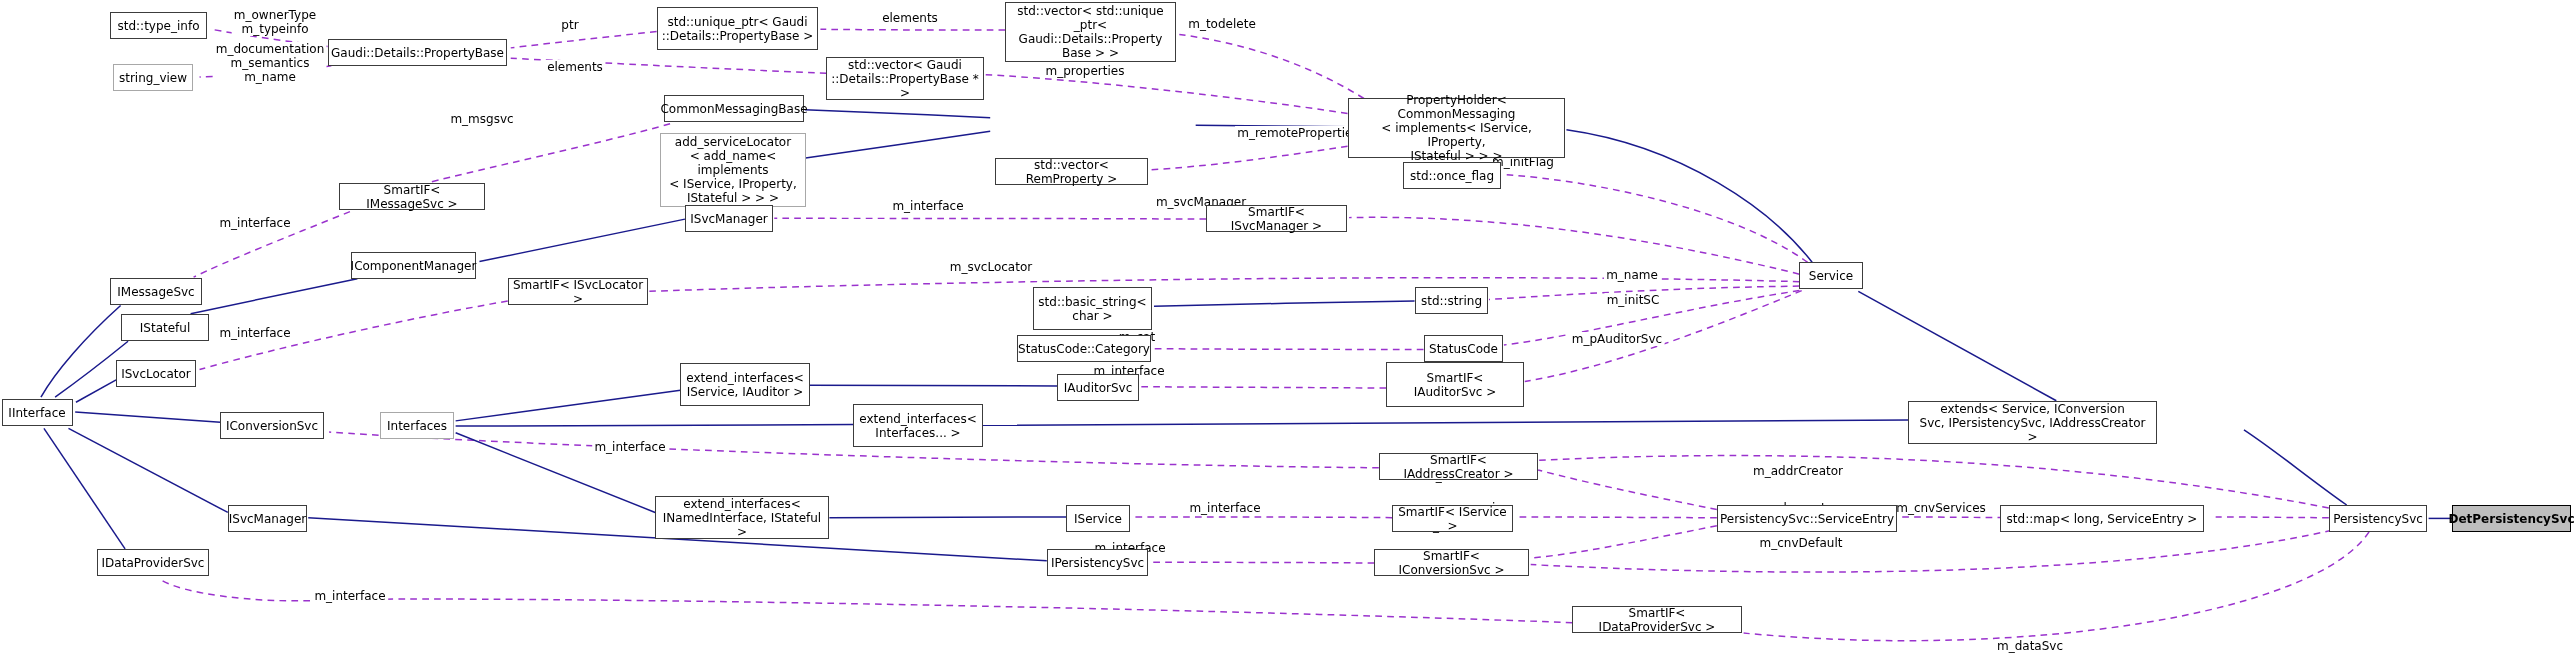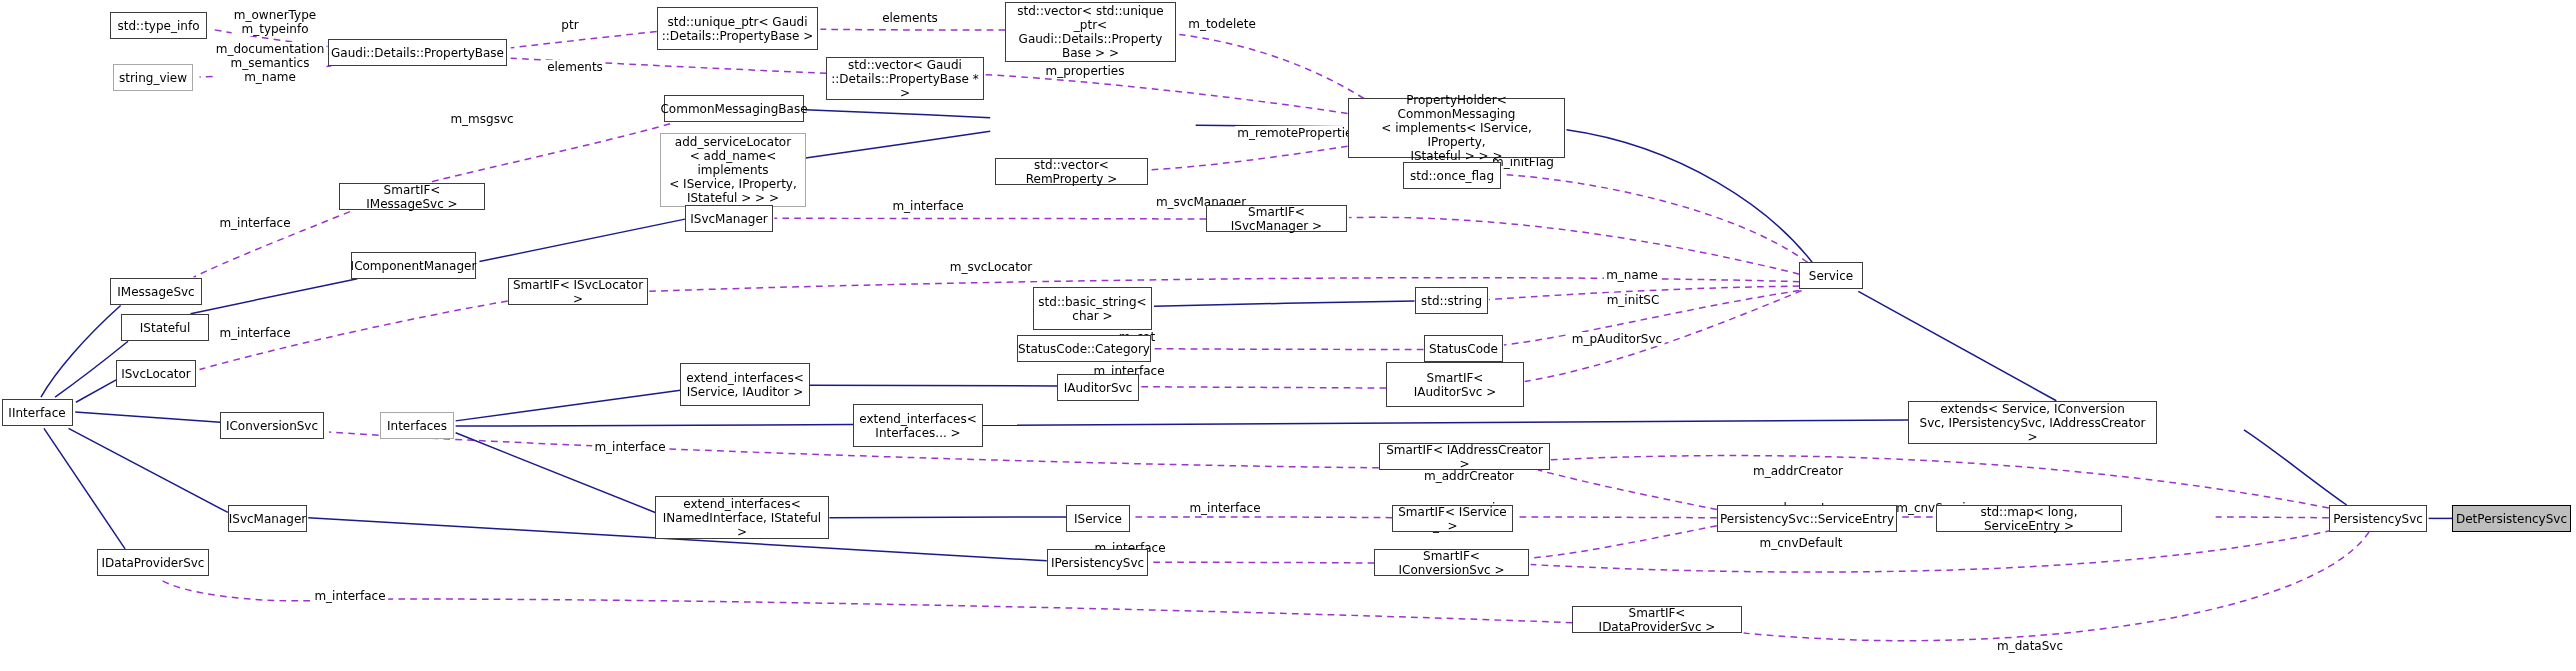--- a/index.html
+++ b/index.html
@@ -6,21 +6,21 @@
   .canvas{position:relative;width:2576px;height:672px;background:#ffffff;overflow:hidden;
           font-family:"DejaVu Sans","Liberation Sans",sans-serif;}
   svg.edges{position:absolute;left:0;top:0;width:2576px;height:672px;}
   svg.edges path{fill:none;stroke-width:2px;}
   svg.edges path.solid{stroke:#1a1a8c;}
   svg.edges path.dashed{stroke:#9a32cd;stroke-dasharray:9,7;}
   .node{position:absolute;box-sizing:border-box;background:#ffffff;border:1.5px solid #3c3c3c;
         display:flex;align-items:center;justify-content:center;text-align:center;
         font-size:12px;line-height:14px;color:#000;white-space:pre-line;padding:1.5px 3.7px;z-index:2;}
   .node.light{border:0.7px solid #a8a8a8;}
-  .node.self{background:#bebebe;border-color:#000;}
+  .node.self{background:#bebebe;border-color:#000;font-weight:bold;}
   .elabel{position:absolute;transform:translate(-50%,-50%);font-size:12px;line-height:14px;
           color:#000;background:#ffffff;padding:0 2.2px;white-space:pre-line;text-align:center;z-index:1;}
 </style>
 </head>
 <body>
 
 <div class="canvas">
 
   <svg class="edges" viewBox="0 0 3460 902" width="2576" height="672">
     <defs>
@@ -164,28 +164,28 @@
 IService, IAuditor &gt;</div>
   <div class="node" style="left:1057px;top:374px;width:82px;height:27px">IAuditorSvc</div>
   <div class="node" style="left:1386px;top:362px;width:138px;height:45px">SmartIF&lt; IAuditorSvc &gt;</div>
   <div class="node" style="left:1.5px;top:399px;width:71px;height:27px">IInterface</div>
   <div class="node" style="left:220px;top:412px;width:104px;height:27px">IConversionSvc</div>
   <div class="node light" style="left:380px;top:412px;width:74px;height:27px">Interfaces</div>
   <div class="node" style="left:853px;top:404px;width:130px;height:43px">extend_interfaces&lt;
 Interfaces... &gt;</div>
   <div class="node" style="left:1908px;top:401px;width:249px;height:43px">extends&lt; Service, IConversion
 Svc, IPersistencySvc, IAddressCreator &gt;</div>
-  <div class="node" style="left:1379px;top:443px;width:171px;height:27px">SmartIF&lt; IAddressCreator &gt;</div>
+  <div class="node" style="left:1379px;top:453px;width:159px;height:27px">SmartIF&lt; IAddressCreator &gt;</div>
   <div class="node" style="left:228px;top:505px;width:79px;height:27px">ISvcManager</div>
   <div class="node" style="left:655px;top:496px;width:174px;height:43px">extend_interfaces&lt;
 INamedInterface, IStateful &gt;</div>
   <div class="node" style="left:1066px;top:505px;width:64px;height:27px">IService</div>
   <div class="node" style="left:1392px;top:505px;width:121px;height:27px">SmartIF&lt; IService &gt;</div>
   <div class="node" style="left:1717px;top:505px;width:180px;height:27px">PersistencySvc::ServiceEntry</div>
-  <div class="node" style="left:1936px;top:505px;width:186px;height:27px">std::map&lt; long, ServiceEntry &gt;</div>
+  <div class="node" style="left:2000px;top:505px;width:204px;height:27px">std::map&lt; long, ServiceEntry &gt;</div>
   <div class="node" style="left:2329px;top:505px;width:98px;height:27px">PersistencySvc</div>
   <div class="node self" style="left:2452px;top:505px;width:119px;height:27px">DetPersistencySvc</div>
   <div class="node" style="left:97px;top:549px;width:112px;height:27px">IDataProviderSvc</div>
   <div class="node" style="left:1047px;top:549px;width:101px;height:27px">IPersistencySvc</div>
   <div class="node" style="left:1374px;top:549px;width:155px;height:27px">SmartIF&lt; IConversionSvc &gt;</div>
   <div class="node" style="left:1572px;top:606px;width:170px;height:27px">SmartIF&lt; IDataProviderSvc &gt;</div>
 
 </div>
 
 

